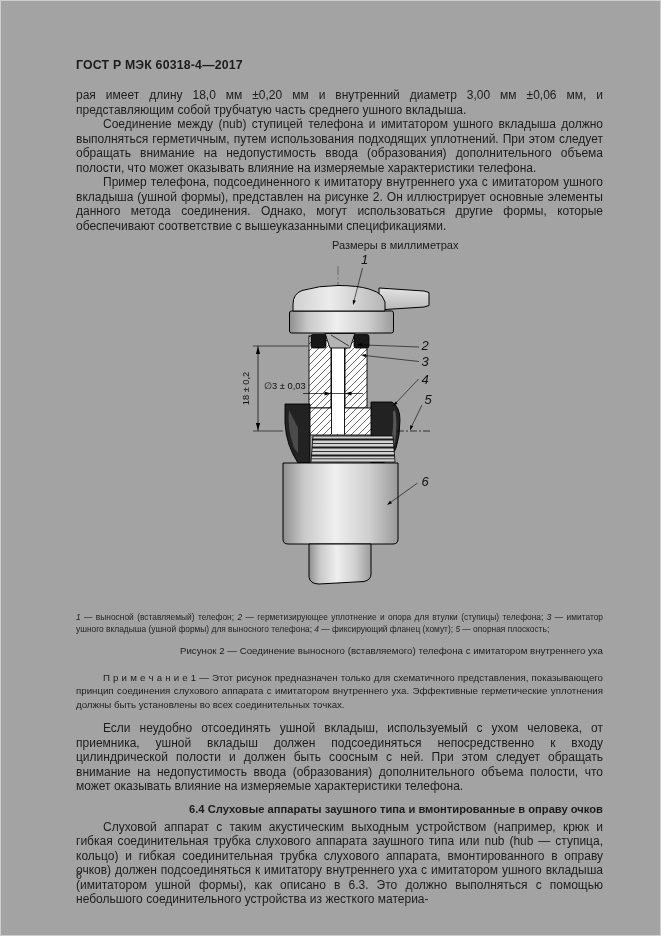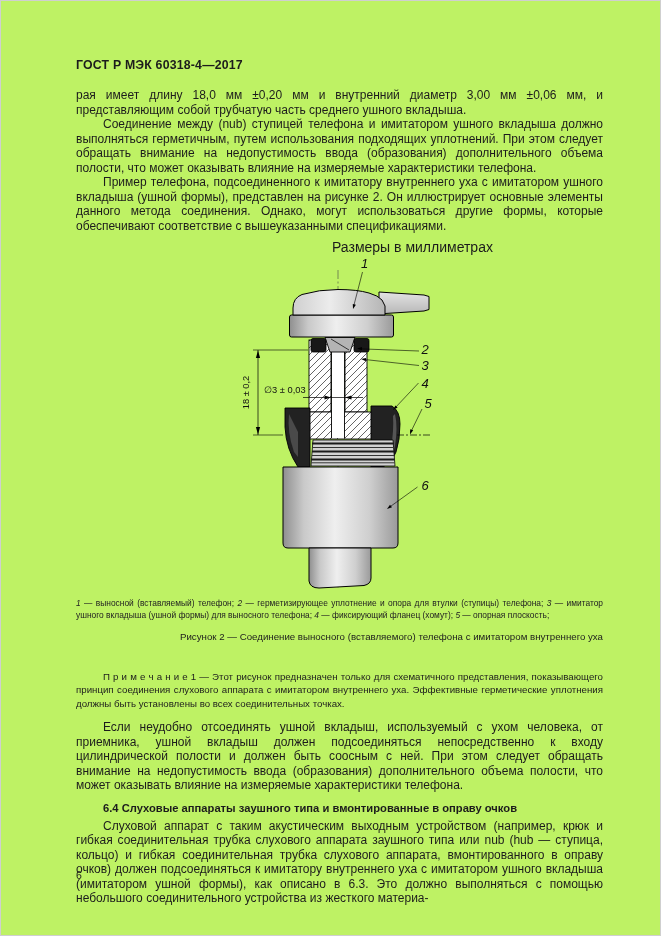--- a/index.html
+++ b/index.html
@@ -6,60 +6,61 @@
   body {
     width:661px; height:936px;
     font-family:"Liberation Sans", sans-serif;
     color:#1c1c1c;
     position:relative;
   }
   .page {
     position:absolute; left:0; top:0;
     width:659px; height:934px;
     border:1px solid #cfcfcf;
-    background:#bef264;
+    background:#a3a3a3;
     box-sizing:content-box;
   }
   .content {
     position:absolute; left:75px; top:0; width:527px;
   }
   .doc-header {
     margin-top:57px;
     font-size:12.3px; font-weight:bold; letter-spacing:.2px;
   }
   .body-text {
     font-size:12px; line-height:14.55px;
     text-align:justify; margin:0;
   }
   .indent { text-indent:27px; }
   .mt-first { margin-top:16px; }
   .dim-note {
-    font-size:14px; margin:6px 0 0 256px;
+    font-size:11px; margin:6px 0 0 256px;
   }
   .figure-wrap {
     position:relative; height:341px; width:527px;
   }
   .figure-wrap svg { position:absolute; left:158px; top:0; }
   .legend {
-    font-size:8.4px; line-height:11.3px; text-align:justify; margin-top:2px;
+    font-size:8.4px; line-height:11.3px; text-align:justify; margin-top:20px;
     color:#222;
   }
   .legend .num { font-style:italic; }
   .legend-center { text-align:center; font-size:8.4px; line-height:11.3px; color:#222; }
   .fig-caption {
     text-align:right; font-size:9.7px; margin-top:10px;
   }
   .note {
     font-size:9.7px; line-height:13.4px; text-align:justify;
-    text-indent:27px; margin-top:28px;
+    text-indent:27px; margin-top:15px;
   }
   .para { margin-top:8px; }
   .section-heading {
     font-size:11.2px; font-weight:bold;
     margin:9px 0 5px 27px;
+    text-align:right;
   }
   .page-number {
     position:absolute; left:75px; top:868px; font-size:10.5px;
   }
   svg text { font-family:"Liberation Sans", sans-serif; fill:#111; }
   .callout-num { font-size:13px; font-style:italic; text-anchor:middle; }
   .dim-text { font-size:9.3px; }
 </style>
 </head>
 <body>

